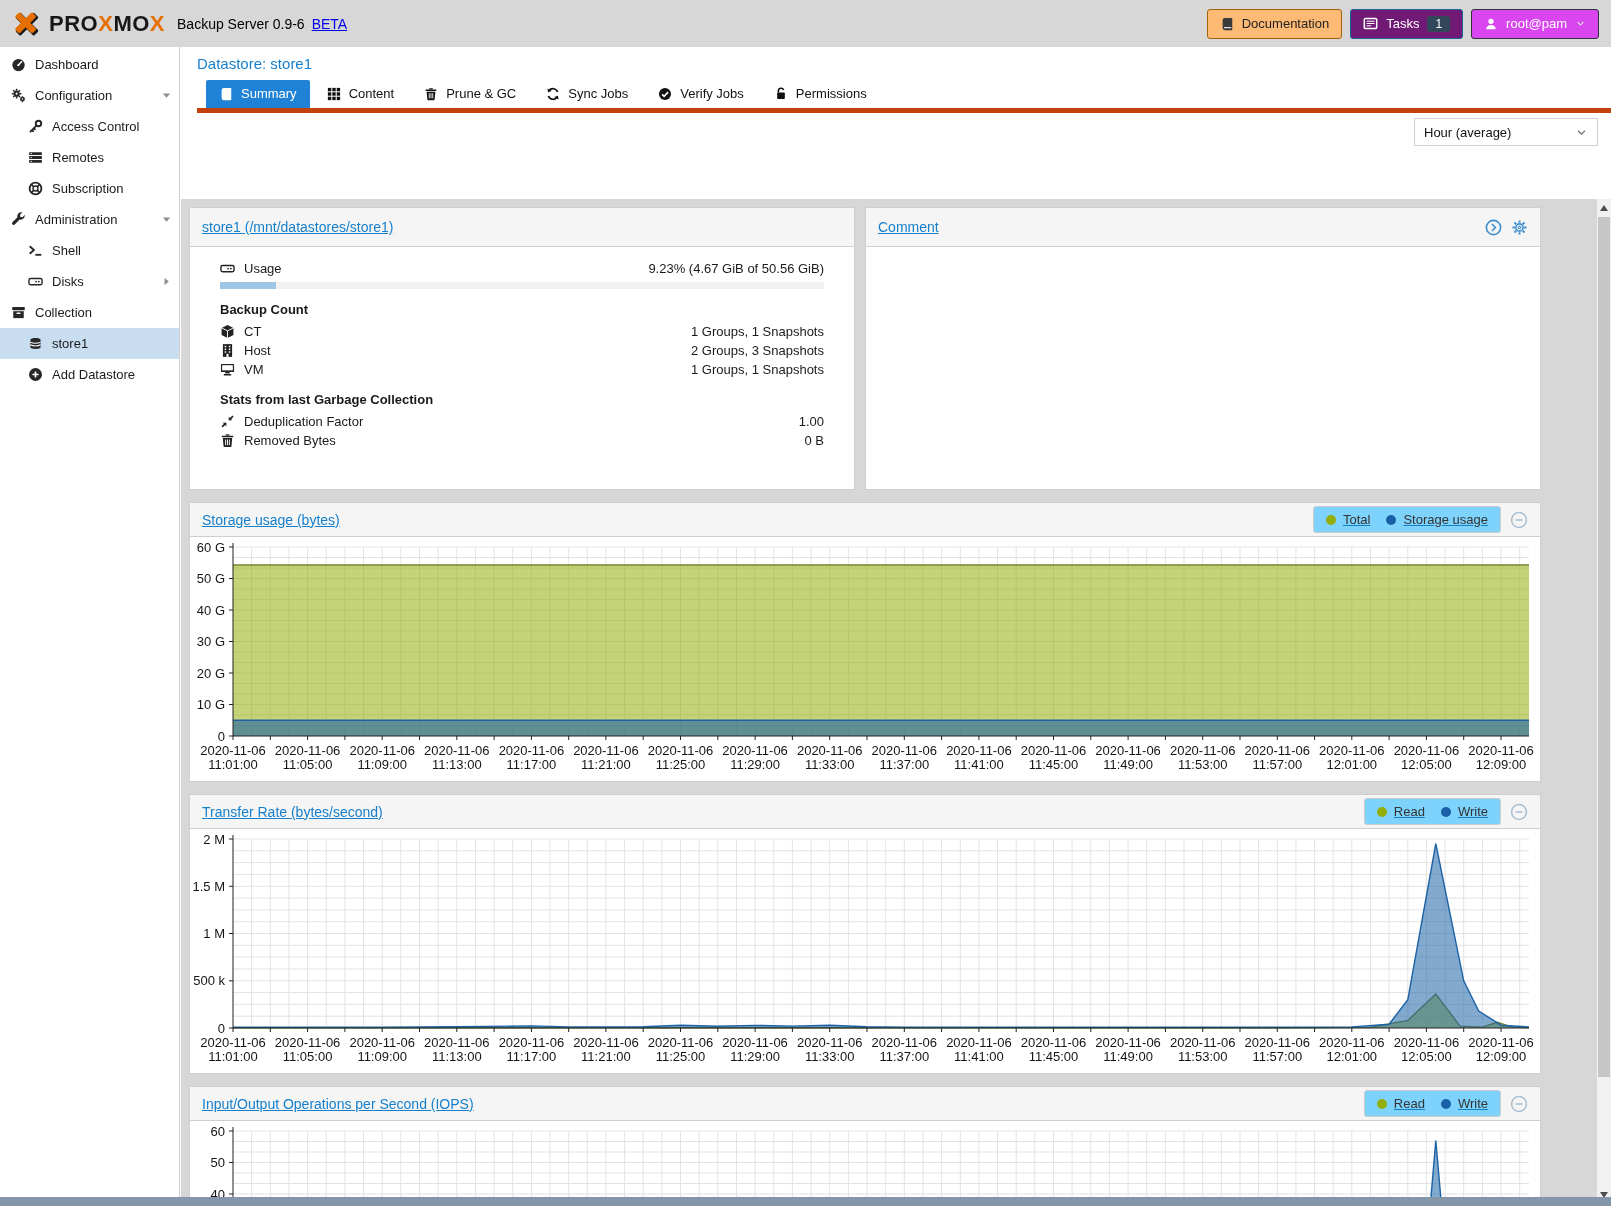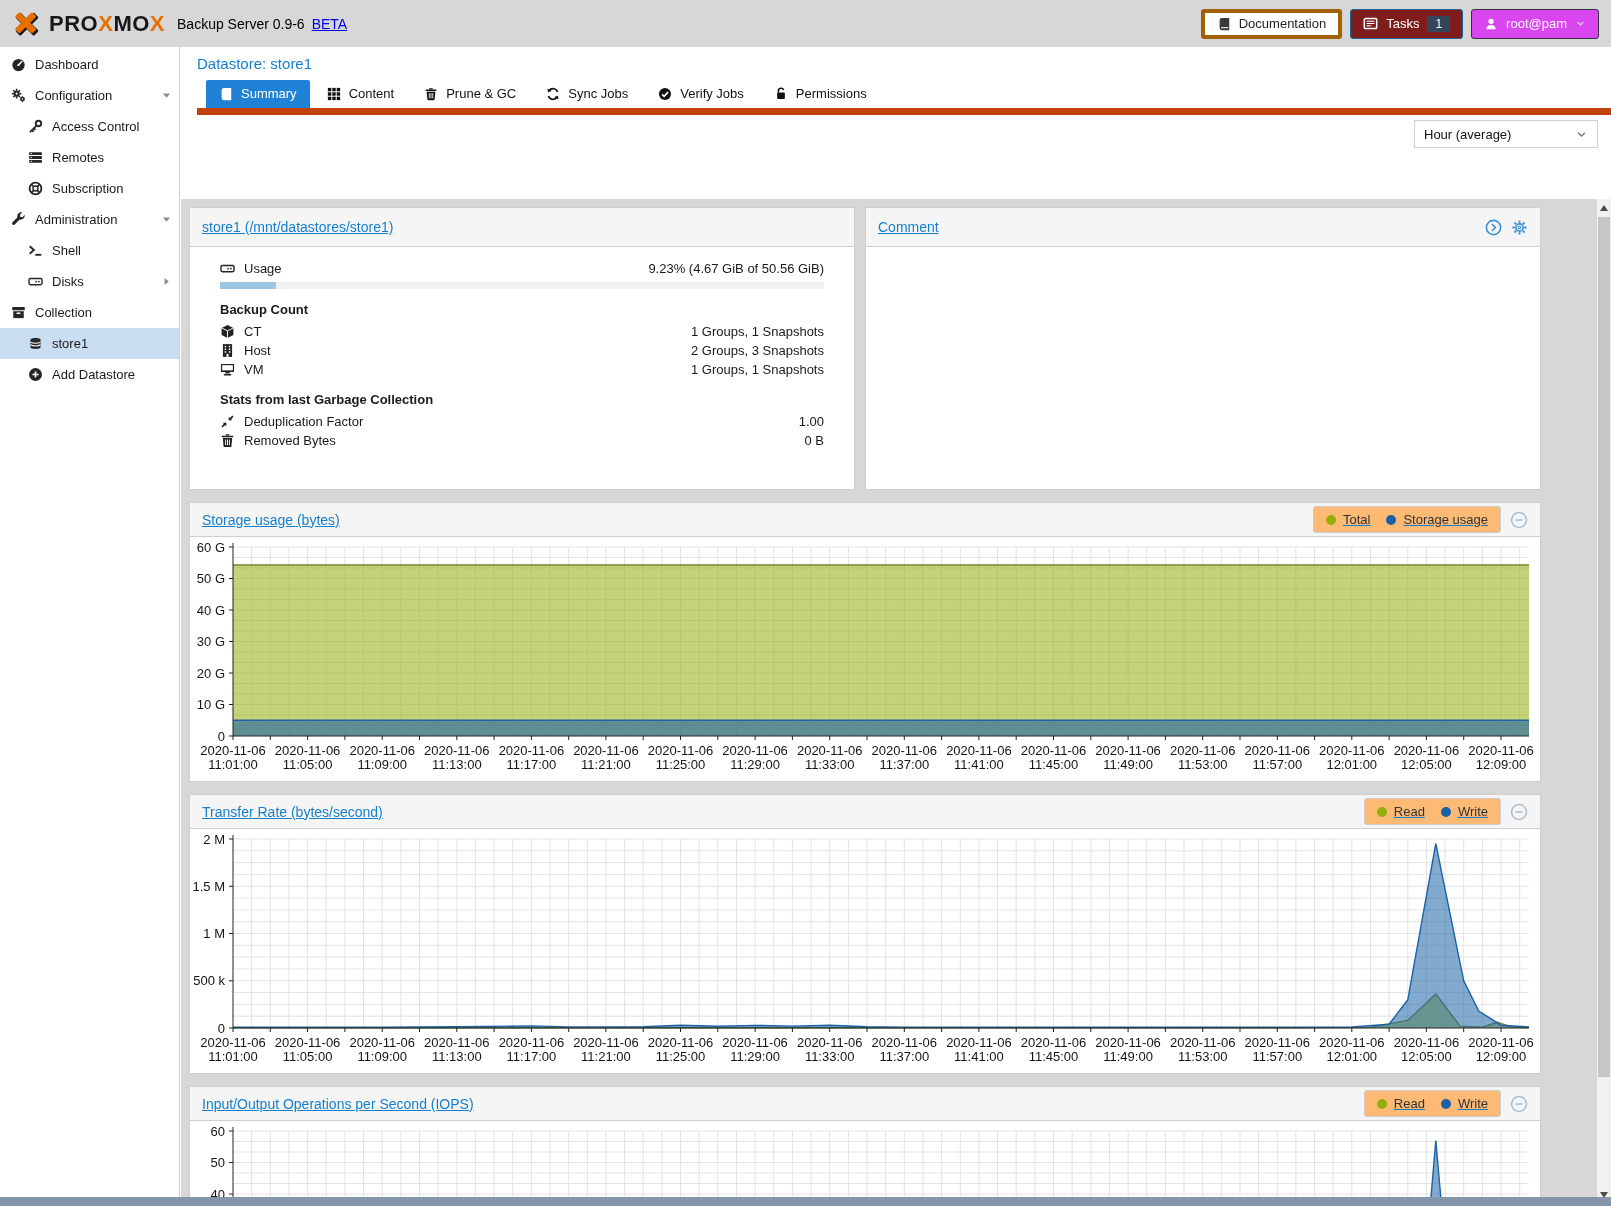--- a/index.html
+++ b/index.html
@@ -15,40 +15,40 @@
   .topbar { position:absolute; top:0; left:0; right:0; height:47px; background:#d7d7d7;
             display:flex; align-items:center; padding:0 12px; z-index:5; }
   .logo { display:flex; align-items:center; gap:7px; }
   .logo-text { font-weight:bold; font-size:22px; letter-spacing:.5px; color:#17171a; }
   .logo-text .ox { color:#e57000; }
   .app-title { margin-left:12px; font-size:14px; color:#000; }
   .beta { margin-left:7px; font-size:14px; color:#0202e8; text-decoration:underline; cursor:pointer; }
   .topbar-right { margin-left:auto; display:flex; align-items:center; gap:8px; }
   .tbtn { height:30px; display:inline-flex; align-items:center; gap:8px; padding:0 12px;
           border-radius:3px; font-size:13px; cursor:pointer; }
-  .tbtn-doc  { background:#ffffff; border:4px solid #a16207; color:#222; }
-  .tbtn-task { background:#7f1d1d; border:1px solid #18649f; color:#fff; }
+  .tbtn-doc  { background:#fdba74; border:1px solid #a16207; color:#222; }
+  .tbtn-task { background:#701a75; border:1px solid #18649f; color:#fff; }
   .badge { background:#33475a; color:#fff; border-radius:3px; padding:1px 8px; font-size:12px; }
   .tbtn-user { background:#d946ef; border:1px solid #303337; color:#fff; }
 
   
   .sidebar { position:absolute; top:47px; left:0; width:180px; bottom:0; background:#fff;
              border-right:1px solid #cfcfcf; padding-top:2px; z-index:2; }
   .side-item { display:flex; align-items:center; height:31px; padding-left:11px; gap:9px;
                cursor:pointer; position:relative; color:#1a1a1a;text-align:right; }
   .side-item.lvl1 { padding-left:28px; }
   .side-item.selected { background:#c8ddf0; }
   .side-item .ic { width:15px; height:15px; color:#262626; }
   .side-item .arr { position:absolute; right:7px; width:11px; height:11px; color:#8d8d8d; }
 
   
   .main { position:absolute; left:181px; top:47px; right:0; bottom:0; background:#fff; }
   .content-header { padding:8px 0 0 16px; background:#fff; }
   .page-title { color:#157fcc; font-size:15px; }
-  .tabstrip { margin-top:8px; padding-left:9px; border-bottom:7px solid #c2410c; display:flex; gap:4px; }
+  .tabstrip { margin-top:8px; padding-left:9px; border-bottom:5px solid #c2410c; display:flex; gap:4px; }
   .tab { display:flex; align-items:center; gap:8px; padding:6px 13px 7px; color:#111;
          border-radius:2px 2px 0 0; cursor:pointer; }
   .tab .ic { width:14px; height:14px; }
   .tab.active { background:#2082d6; color:#fff; }
   .toolbar { height:38px; background:#fff; display:flex; align-items:center; justify-content:flex-end;
              padding-right:13px; }
   .combo { width:184px; height:28px; border:1px solid #d0d0d0; background:#fff; display:flex;
            align-items:center; justify-content:space-between; padding:0 9px; color:#111; cursor:pointer; }
   .combo .ic { width:13px; height:13px; color:#707070; }
 
@@ -68,21 +68,21 @@
   .store-body { padding:12px 16px 0; }
   .kv { display:flex; align-items:center; gap:9px; padding:2px 14px; }
   .kv .ic { width:15px; height:15px; color:#222; }
   .kv .val { margin-left:auto; text-align:right; }
   .pbar { margin:4px 14px 0; height:7px; background:#f1f1f1; }
   .pfill { height:100%; background:#9ec5e4; }
   .sect { font-weight:bold; padding:13px 14px 5px; }
 
   .chart-panel { margin-top:12px; height:280px; }
   .chart-panel .panel-h { height:34px; }
-  .legend { margin-left:auto; display:flex; align-items:center; gap:16px; background:#fdba74;
+  .legend { margin-left:auto; display:flex; align-items:center; gap:16px; background:#7dd3fc;
             border:1px solid #ccc; border-radius:3px; padding:5px 12px; color:#333; font-size:13px; }
   .legend .li { display:flex; align-items:center; gap:7px; cursor:pointer; }
   .dot { width:10px; height:10px; border-radius:50%; }
   .collapse-ic { width:18px; height:18px; color:#a9bfd2; margin-left:9px; cursor:pointer; }
   .chart-body { position:relative; height:246px; background:#fff; overflow:hidden; }
 
   
   .sb { position:absolute; top:152px; right:0; width:14px; bottom:0; background:#f1f1f1; z-index:20; }
   .sb-up, .sb-down { position:absolute; left:0; width:14px; height:15px; }
   .sb-up { top:2px; } .sb-down { bottom:4px; }

